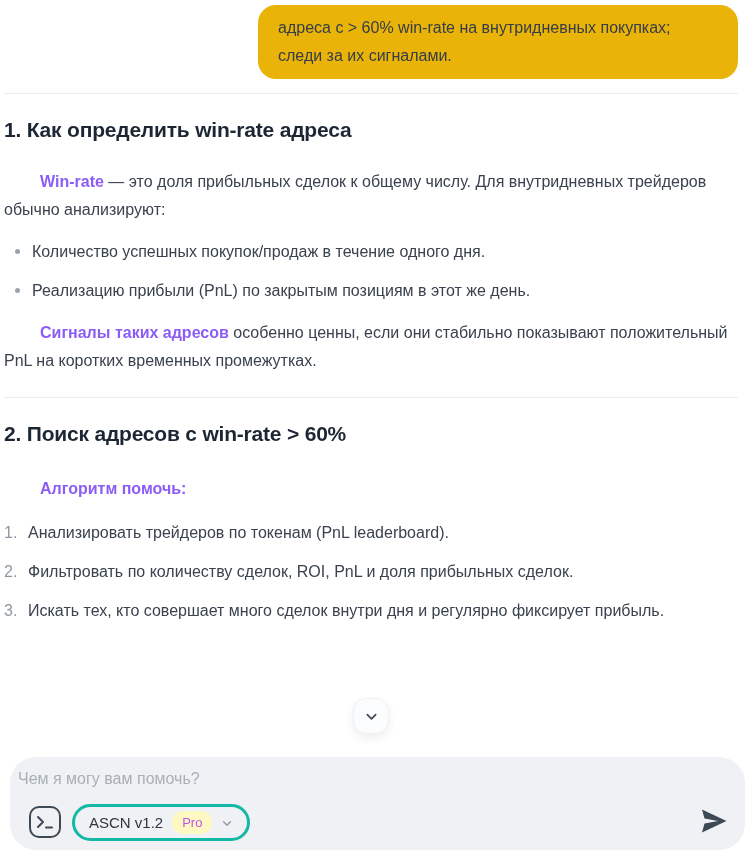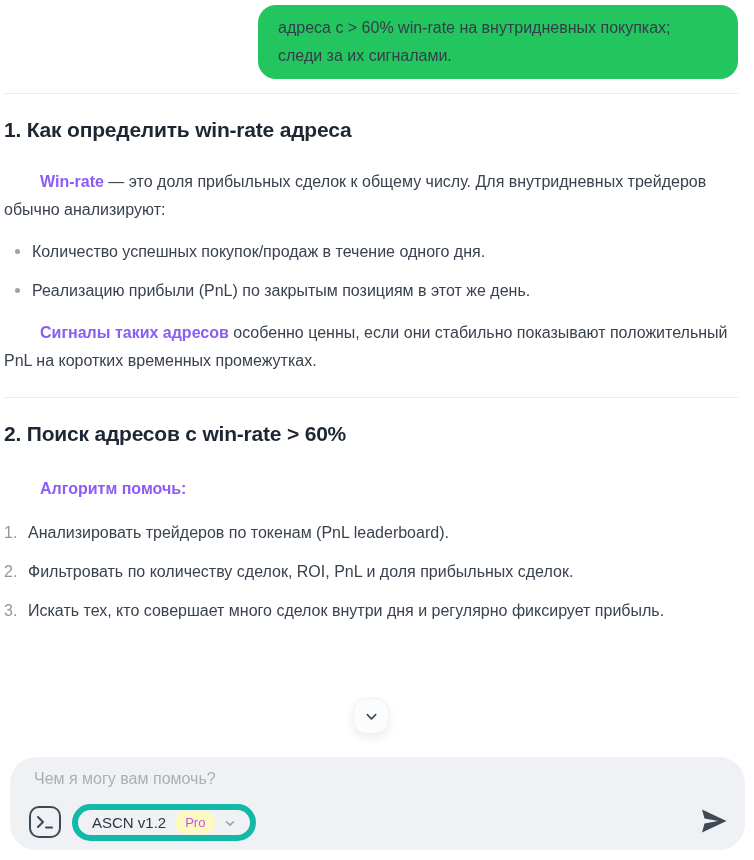--- a/index.html
+++ b/index.html
@@ -9,21 +9,21 @@
     font-family: "Liberation Sans", sans-serif;
     color: #39424e;
     position: relative;
     overflow: hidden;
   }
   .chat { padding: 5px 16px 0 4px; }
 
   
   .user-row { display: flex; justify-content: flex-end; }
   .user-bubble {
-    background: #22c55e;
+    background: #eab308;
     border-radius: 18px;
     padding: 9px 20px;
     max-width: 480px;
     font-size: 16px;
     line-height: 28px;
     color: #343d49;
   }
 
   
   .intro { margin-top: 62px; font-size: 16px; line-height: 28px; }
@@ -77,21 +77,21 @@
   
   .composer {
     position: absolute;
     left: 10px; top: 757px;
     width: 735px; height: 93px;
     background: #f0f1f4;
     border-radius: 26px;
   }
   .composer textarea {
     position: absolute;
-    left: 24px; top: 13px;
+    left: 8px; top: 13px;
     width: 560px; height: 28px;
     background: transparent;
     border: none; outline: none; resize: none;
     font-family: "Liberation Sans", sans-serif;
     font-size: 16px;
     color: #343d49;
   }
   .composer textarea::placeholder { color: #a8afb7; }
 
   .terminal-btn {
@@ -100,21 +100,21 @@
     width: 34px; height: 34px;
     background: transparent;
     border: none; padding: 0;
     cursor: pointer;
   }
 
   .model-pill {
     position: absolute;
     left: 62px; top: 47px;
     height: 37px;
-    border: 6px solid #14b8a6;
+    border: 3px solid #14b8a6;
     border-radius: 19px;
     background: transparent;
     display: flex; align-items: center;
     gap: 9px;
     padding: 0 14px;
     cursor: pointer;
     font-family: "Liberation Sans", sans-serif;
   }
   .model-pill .model-label { font-size: 15px; font-weight: 500; color: #2e3741; }
   .model-pill .pro-badge {

